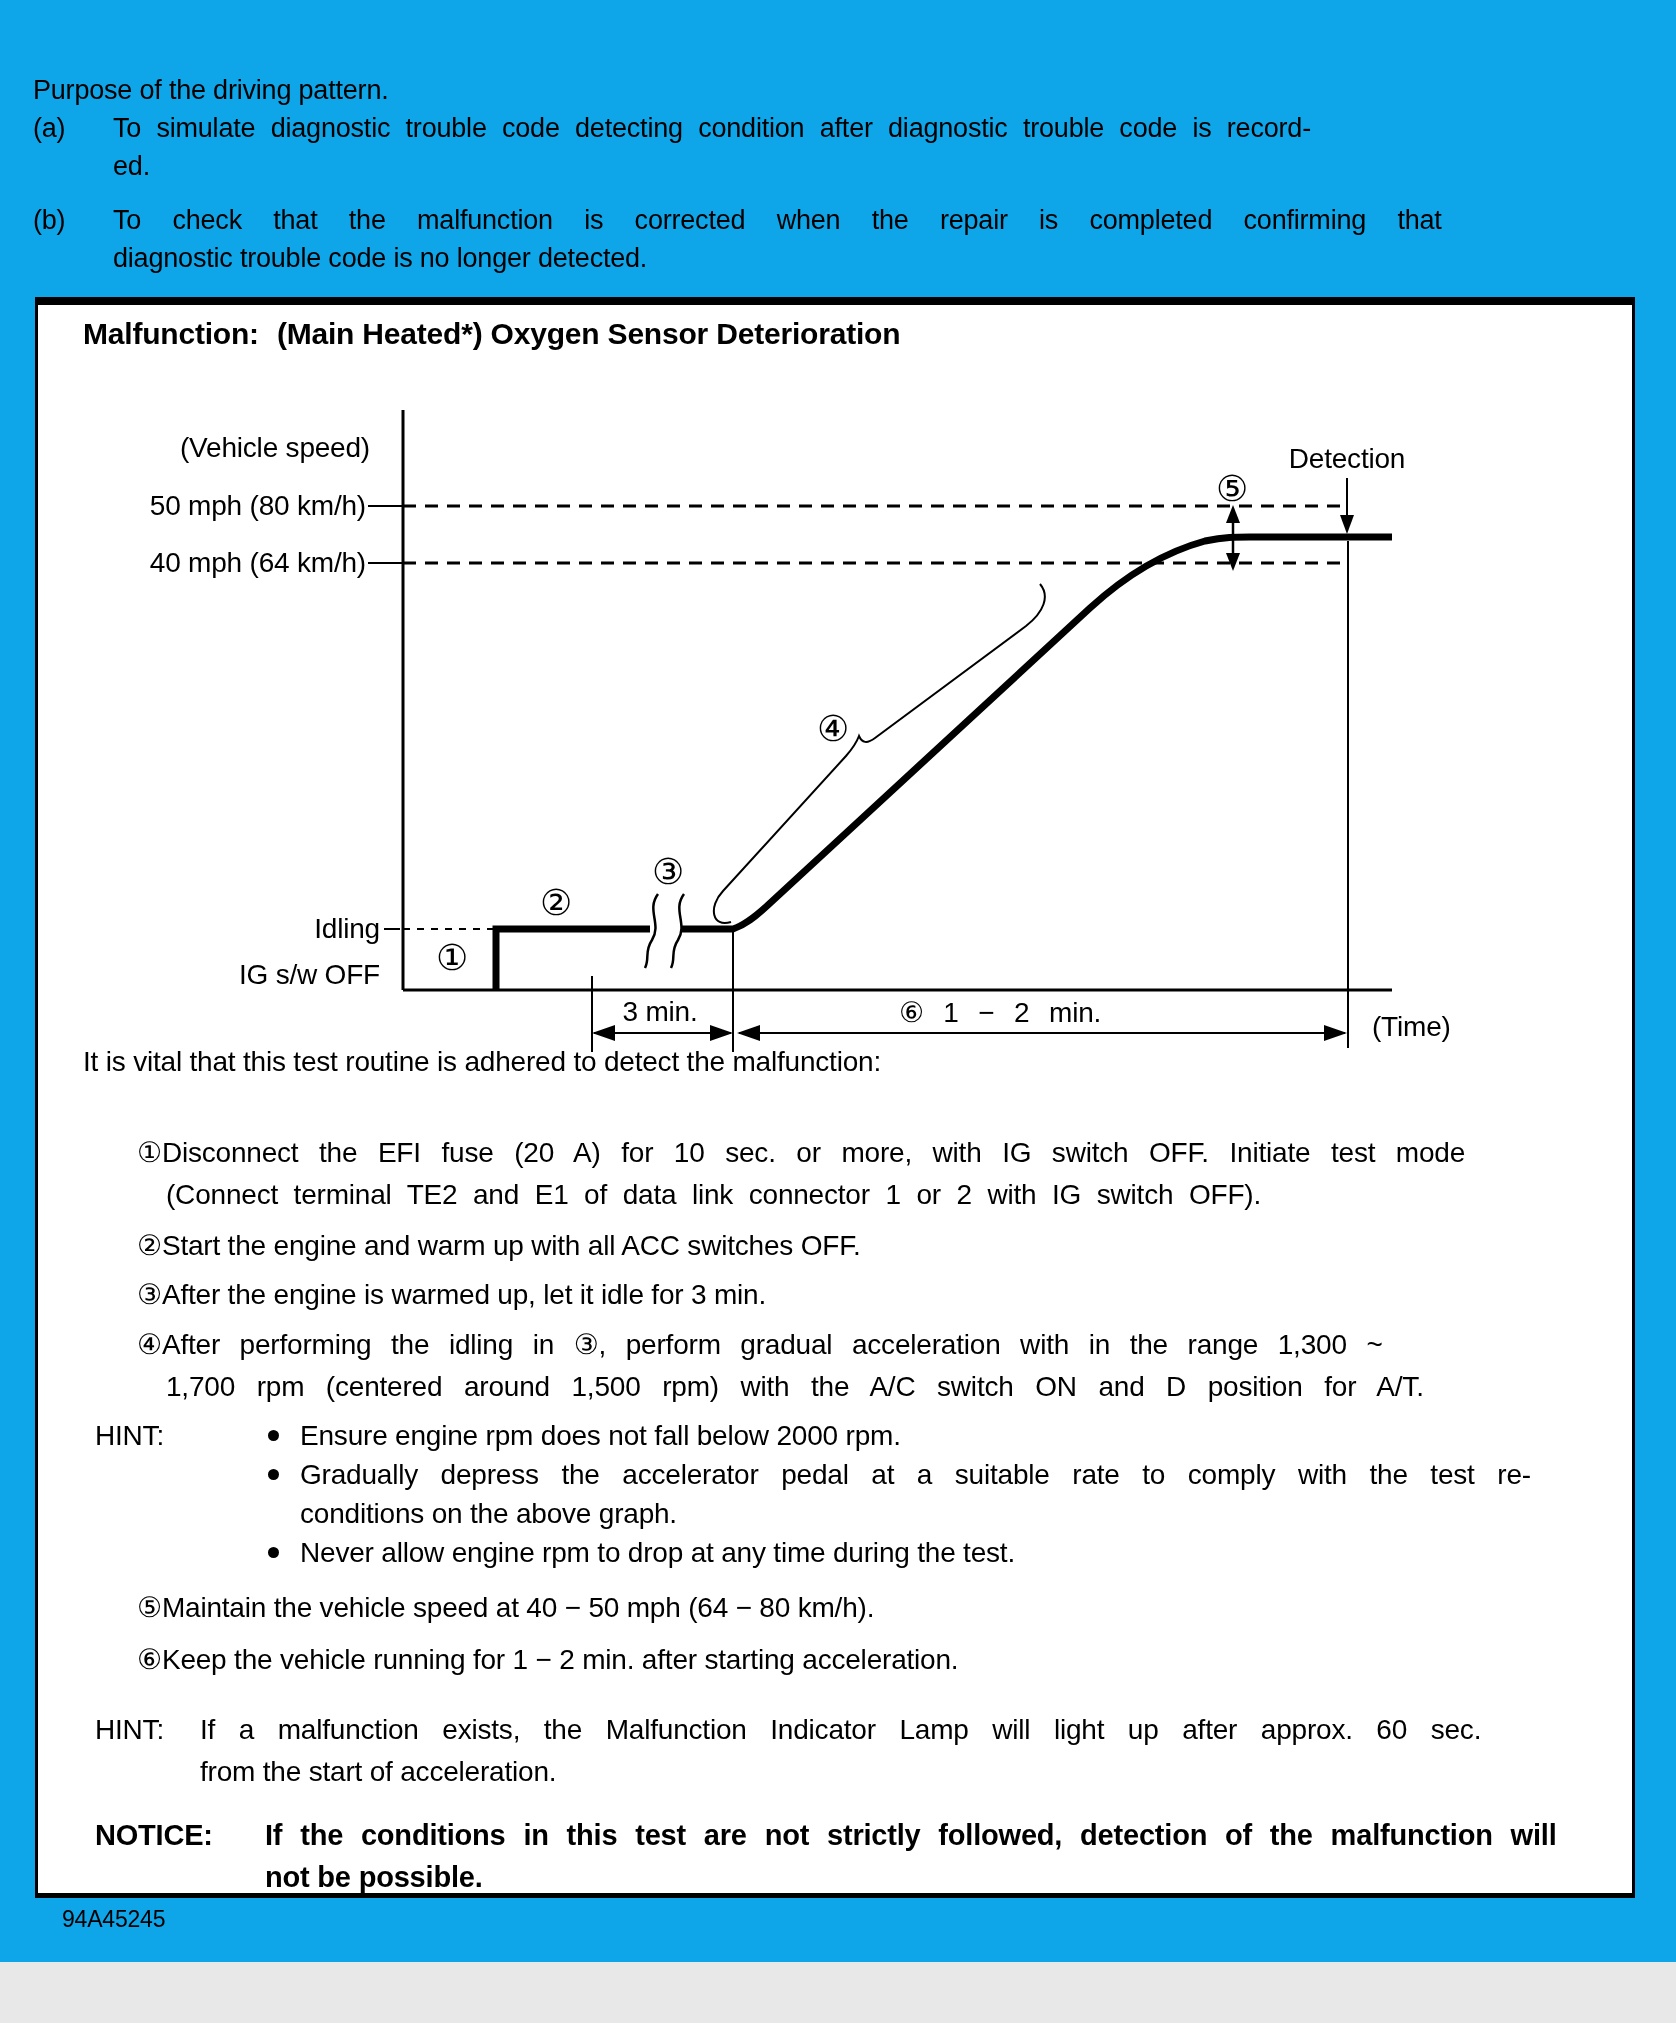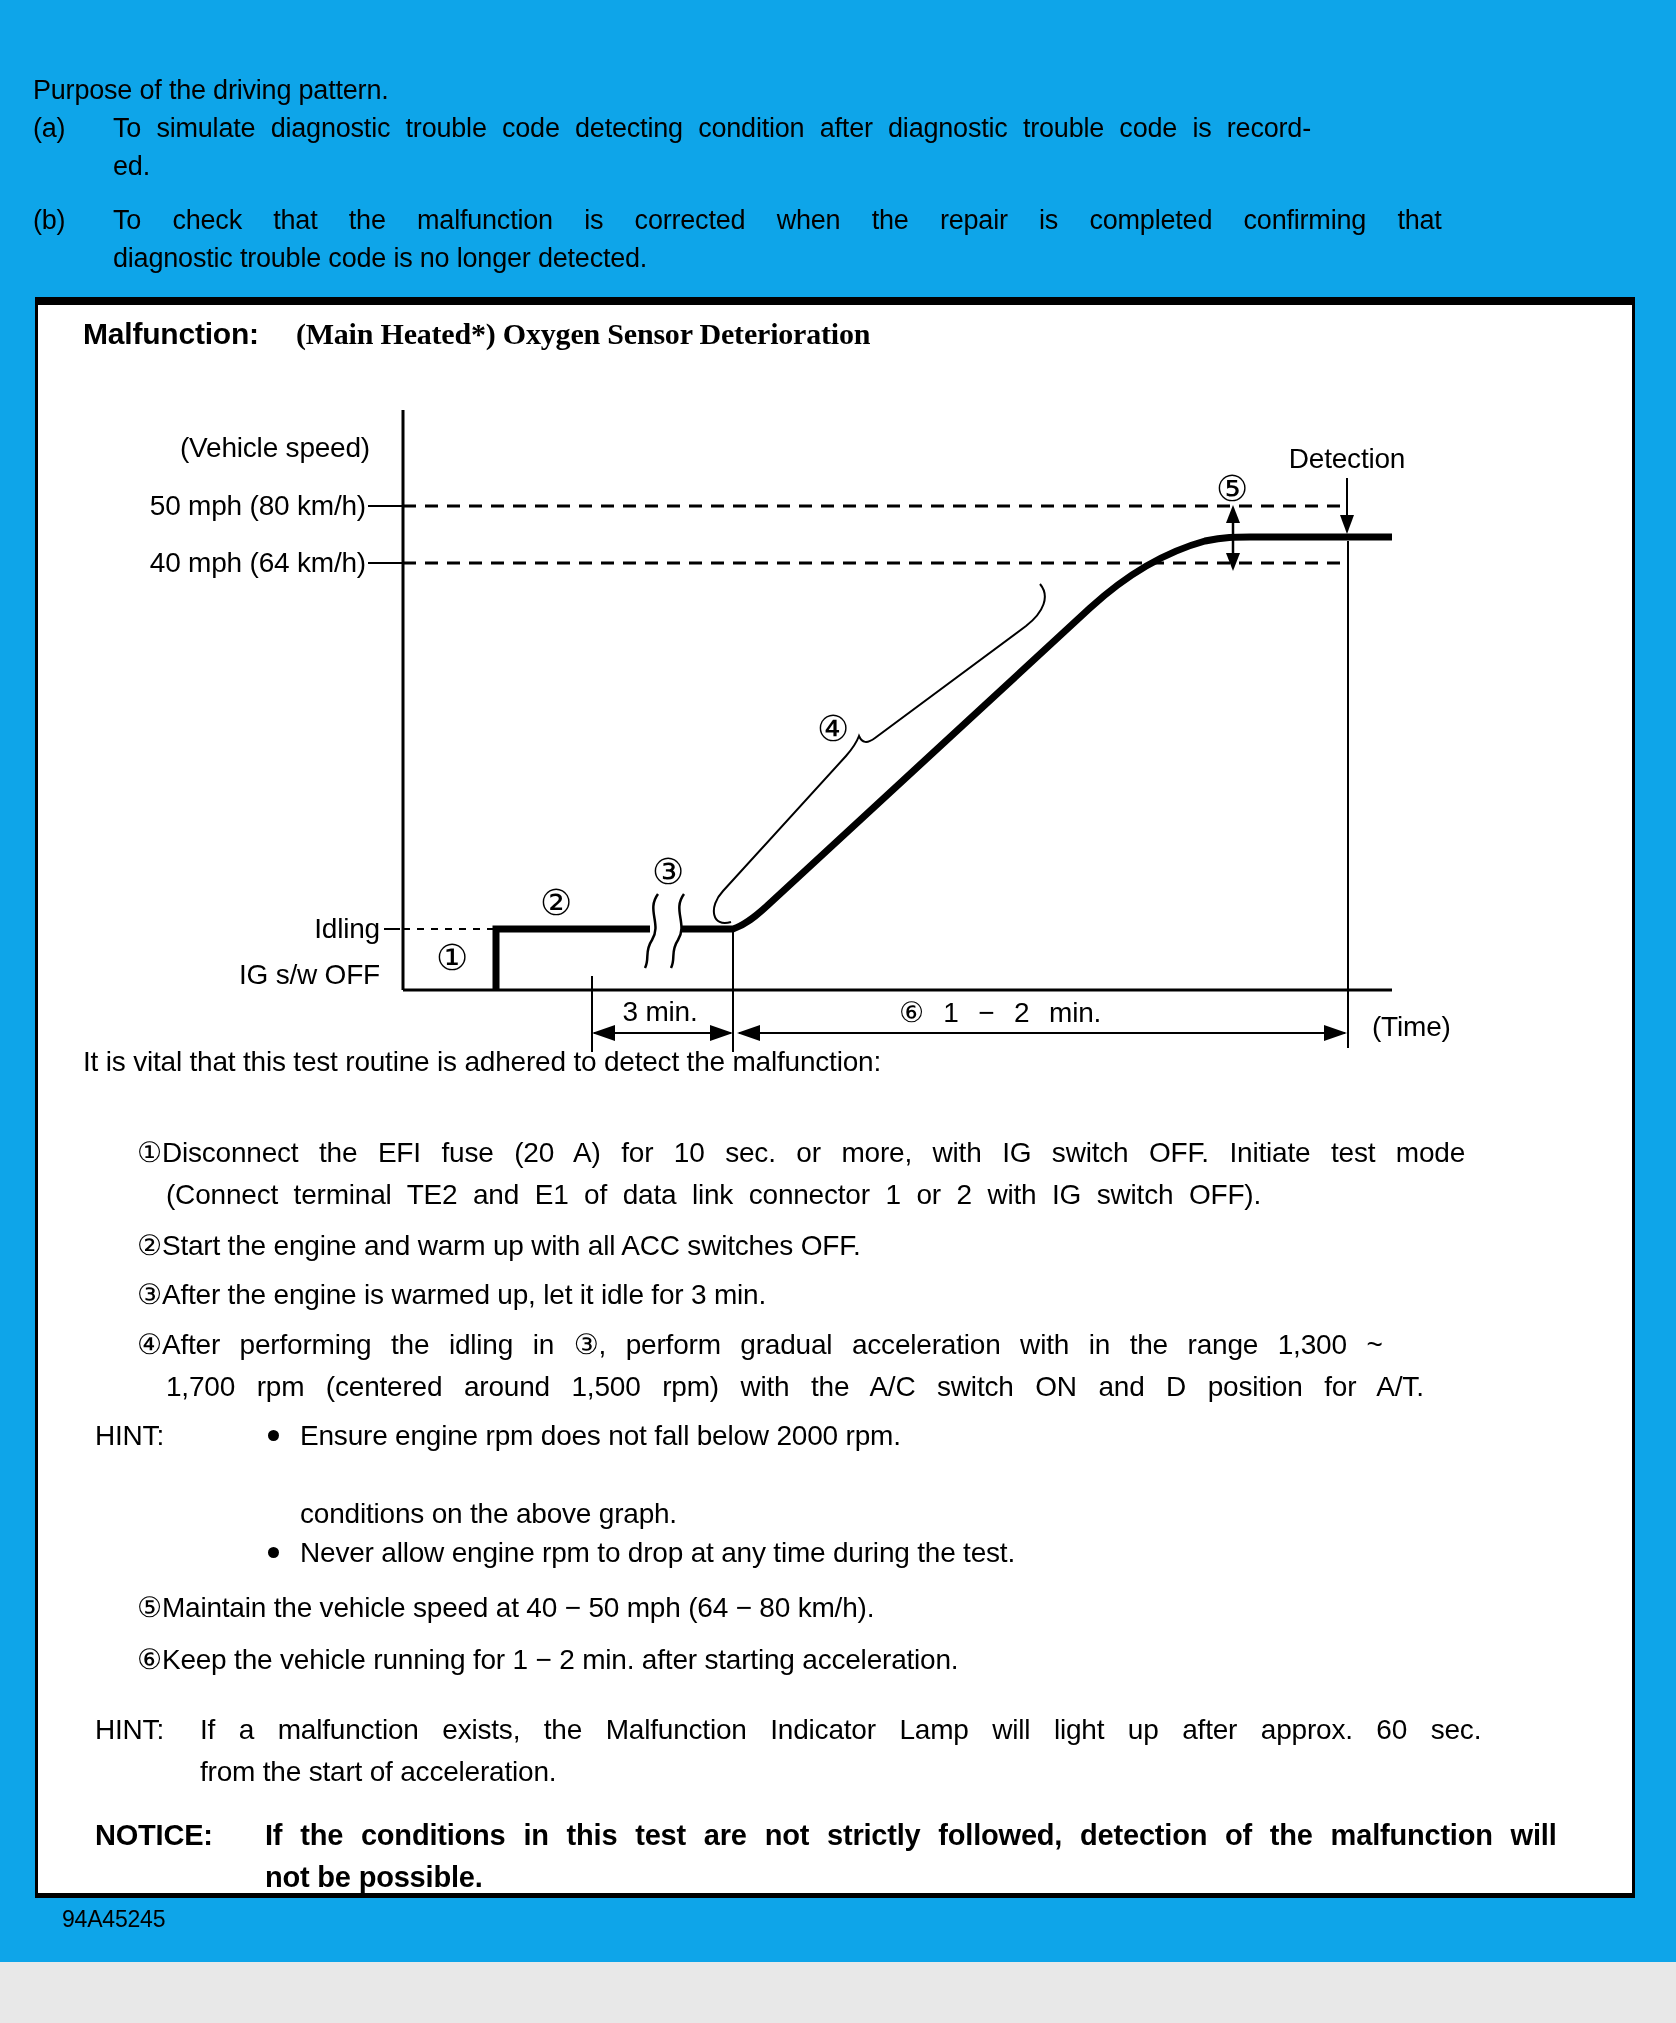--- a/index.html
+++ b/index.html
@@ -10,21 +10,21 @@
   }
   .abs{position:absolute;}
   .line{position:absolute;white-space:nowrap;font-size:28px;line-height:1.2;}
   .intro{font-size:27px;}
   .box{
     position:absolute;left:35px;top:297px;width:1600px;height:1601px;
     border:3px solid #000;border-top-width:8px;border-bottom-width:5px;
     box-sizing:border-box;background:#fff;
   }
   .boxtitle{font-size:30px;font-weight:bold;white-space:nowrap;}
-  .boxtitle .val{margin-left:37px;font-family:Liberation Serif, serif;}
+  .boxtitle .val{margin-left:18px;}
   .bold{font-weight:bold;font-size:29px;}
   .dot{display:inline-block;width:11px;height:11px;border-radius:50%;background:#000;
        margin-right:21px;vertical-align:4px;}
   .ws8{word-spacing:8px;}  .ws10{word-spacing:10px;} .ws12{word-spacing:12px;}
   .ws13{word-spacing:13px;} .ws14{word-spacing:14px;} .ws15{word-spacing:15px;}
   .ws16{word-spacing:16px;} .ws24{word-spacing:24px;}
   .figcode{font-size:23px;}
   svg text{font-family:"Liberation Sans","DejaVu Sans",sans-serif;}
 </style>
 </head>
@@ -119,20 +119,23 @@
 
   <div class="line" style="left:137px;top:1278px">③After the engine is warmed up, let it idle for 3 min.</div>
 
   <div class="line ws12" style="left:137px;top:1328px">④After performing the idling in ③, perform gradual acceleration with in the range 1,300 ~</div>
   <div class="line ws14" style="left:166px;top:1370px">1,700 rpm (centered around 1,500 rpm) with the A/C switch ON and D position for A/T.</div>
 
   <div class="line" style="left:95px;top:1419px">HINT:</div>
   <div class="line" style="left:268px;top:1419px">
     <span class="dot"></span><span>Ensure engine rpm does not fall below 2000 rpm.</span>
   </div>
+  <div class="line" style="left:268px;top:1458px">
+    <span class="dot"></span><span class="ws15">Gradually depress the accelerator pedal at a suitable rate to comply with the test re-</span>
+  </div>
   <div class="line" style="left:300px;top:1497px">conditions on the above graph.</div>
   <div class="line" style="left:268px;top:1536px">
     <span class="dot"></span><span>Never allow engine rpm to drop at any time during the test.</span>
   </div>
 
   <div class="line" style="left:137px;top:1591px">⑤Maintain the vehicle speed at 40 − 50 mph (64 − 80 km/h).</div>
 
   <div class="line" style="left:137px;top:1643px">⑥Keep the vehicle running for 1 − 2 min. after starting acceleration.</div>
 
   <div class="line" style="left:95px;top:1713px">HINT:</div>

